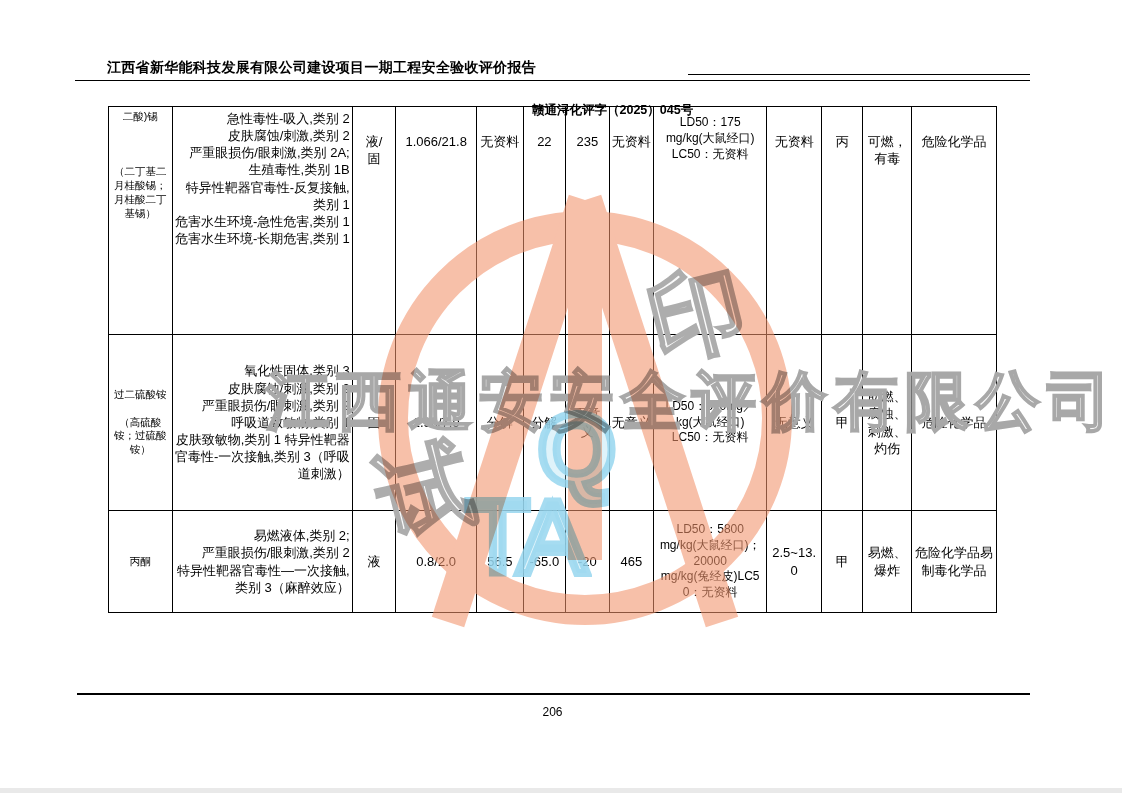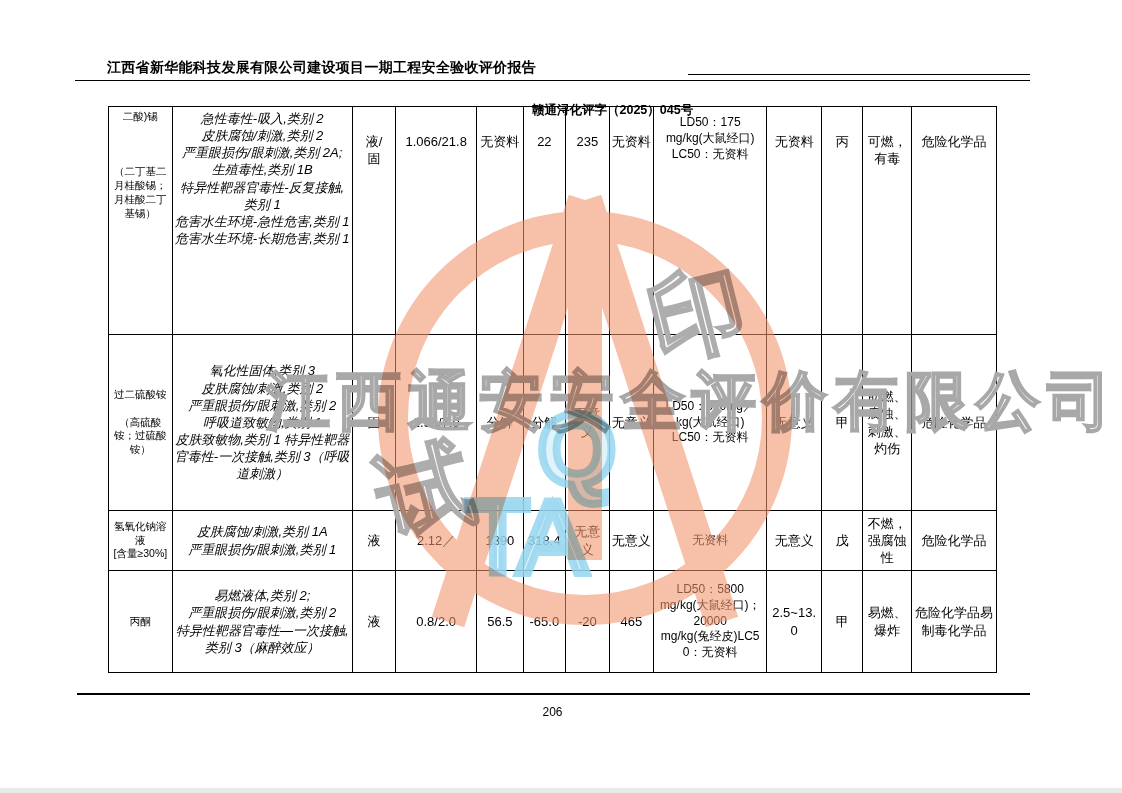--- a/index.html
+++ b/index.html
@@ -17,21 +17,21 @@
   .chem-table {
     position:absolute; left:108px; top:106px; width:889px;
     border-collapse:collapse; table-layout:fixed;
     font-size:13px; line-height:1.32; z-index:1;
   }
   .chem-table td {
     border:1px solid #000; text-align:center; vertical-align:middle;
     padding:1px 2px; white-space:pre-line; word-break:break-all; overflow:hidden;
   }
   .chem-table td.c0 { font-size:10.5px; padding:1px 1px; }
-  .chem-table td.c1 { text-align:center;font-style:italic; }
+  .chem-table td.c1 { text-align:right; }
   .chem-table td.c8 { font-size:12px; }
   tr.r0 { height:228px; } tr.r1 { height:176px; } tr.r2 { height:60px; }
   tr.r3 { height:102px; } tr.r4 { height:22px; }
   tr.r0 td { vertical-align:top; padding-top:26px; }
   tr.r0 td.c0, tr.r0 td.c1 { padding-top:3px;margin-left:26px; }
   tr.r0 td.c8 { padding-top:8px; }
   tr.r4 td { line-height:1.15; padding-top:0; padding-bottom:0; }
   .bottom-rule { position:absolute; left:77px; top:693px; width:953px; height:0; border-bottom:2.5px solid #000; z-index:2; }
   .page-num { position:absolute; left:75px; top:705px; width:955px; text-align:center; font-size:12px; }
   .page-edge { position:absolute; left:0; bottom:0; width:100%; height:5px; background:#e9e9e9; }
@@ -119,37 +119,20 @@
         <td class="c6">无意义</td>
         <td class="c7">无意义</td>
         <td class="c8">LD50：820mg／
 kg(大鼠经口)
 LC50：无资料</td>
         <td class="c9">无意义</td>
         <td class="c10">甲</td>
         <td class="c11">助燃、腐蚀、刺激、灼伤</td>
         <td class="c12">危险化学品</td>
       </tr>
-      <tr class="r2">
-        <td class="c0">氢氧化钠溶液
-[含量≥30%]</td>
-        <td class="c1">皮肤腐蚀/刺激,类别 1A
-严重眼损伤/眼刺激,类别 1</td>
-        <td class="c2">液</td>
-        <td class="c3">2.12／</td>
-        <td class="c4">1390</td>
-        <td class="c5">318.4</td>
-        <td class="c6">无意义</td>
-        <td class="c7">无意义</td>
-        <td class="c8">无资料</td>
-        <td class="c9">无意义</td>
-        <td class="c10">戊</td>
-        <td class="c11">不燃，强腐蚀性</td>
-        <td class="c12">危险化学品</td>
-      </tr>
       <tr class="r3">
         <td class="c0">丙酮</td>
         <td class="c1">易燃液体,类别 2;
 严重眼损伤/眼刺激,类别 2
 特异性靶器官毒性—一次接触,类别 3（麻醉效应）</td>
         <td class="c2">液</td>
         <td class="c3">0.8/2.0</td>
         <td class="c4">56.5</td>
         <td class="c5">-65.0</td>
         <td class="c6">-20</td>

